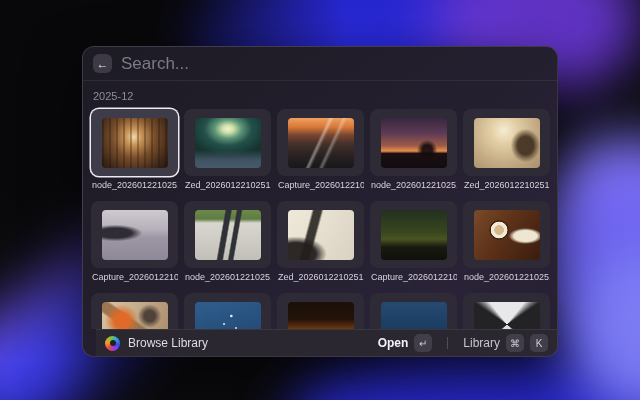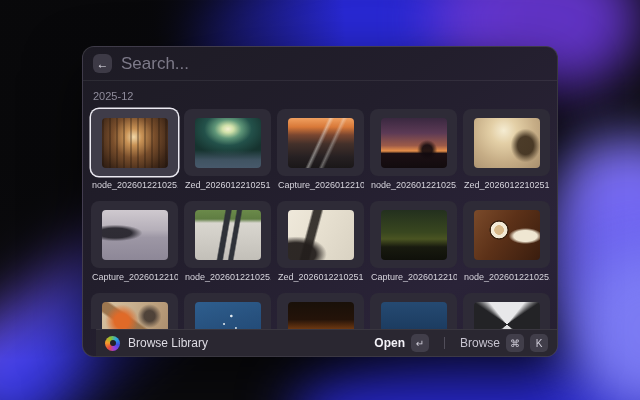--- a/index.html
+++ b/index.html
@@ -266,20 +266,20 @@
   <div class="footer">
     <span class="app-icon"></span>
     <span class="app-label">Browse Library</span>
     <div class="footer-right">
       <div class="open-group">
         <span class="open-label">Open</span>
         <span class="key">↵</span>
       </div>
       <span class="footer-sep"></span>
       <div class="actions-group">
-        <span class="actions-label">Browse</span>
+        <span class="actions-label">Library</span>
         <span class="key">⌘</span>
         <span class="key">K</span>
       </div>
     </div>
   </div>
 
 </div>
 
 </body></html>

